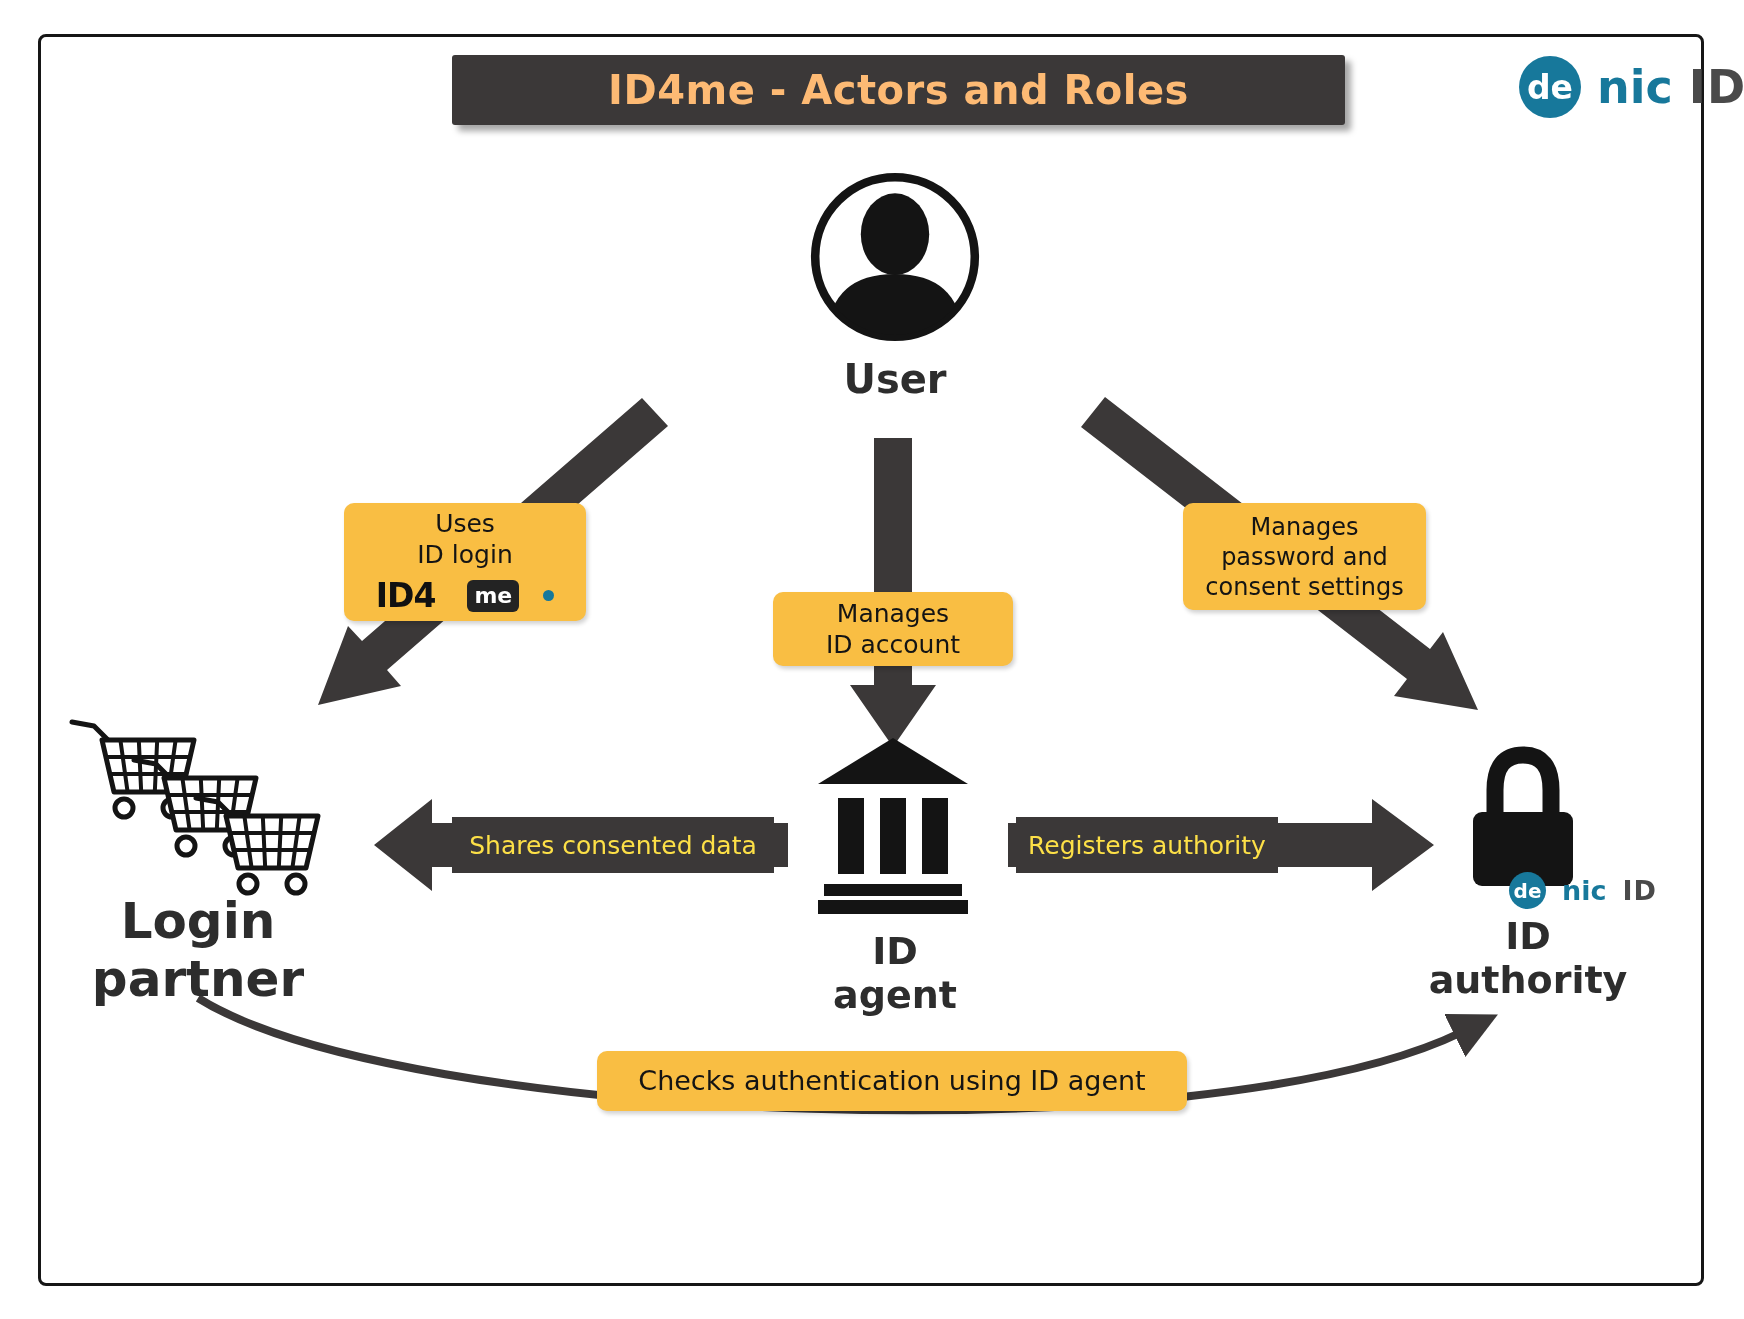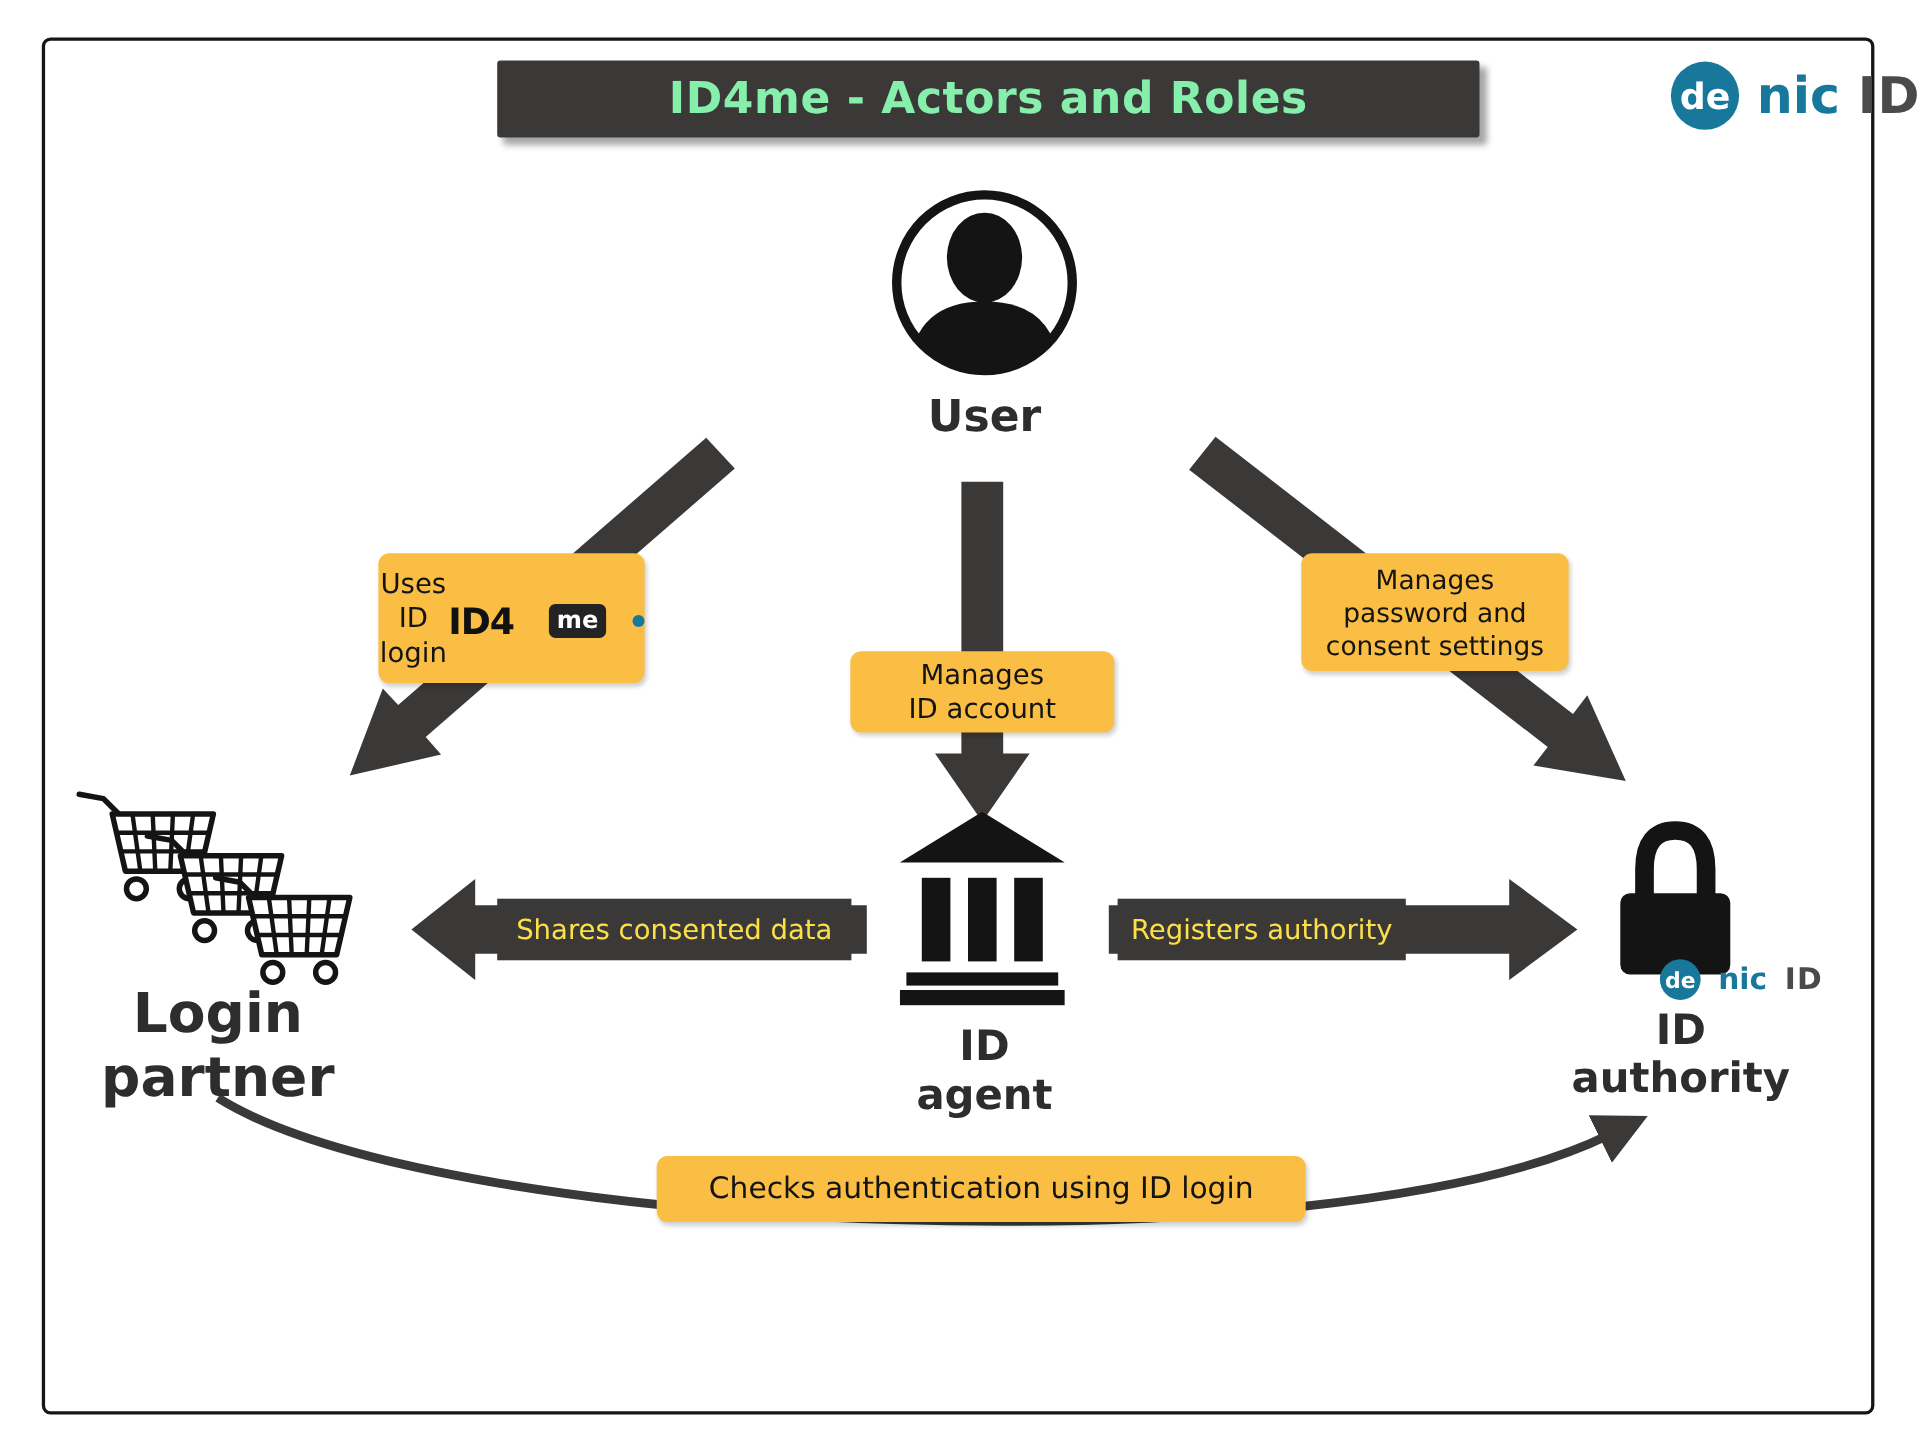--- a/index.html
+++ b/index.html
@@ -8,21 +8,21 @@
     background: #fff;
     font-family: "DejaVu Sans", "Liberation Sans", sans-serif;
   }
   .canvas { position: relative; width: 1744px; height: 1319px; background: #fff; overflow: hidden; }
   .frame {
     position: absolute; left: 38px; top: 34px; width: 1666px; height: 1252px;
     border: 3px solid #161616; border-radius: 8px;
   }
   .title-bar {
     position: absolute; left: 452px; top: 55px; width: 893px; height: 70px;
-    background: var(--dark); color: #86efac; border-radius: 3px;
+    background: var(--dark); color: #fdba74; border-radius: 3px;
     display: flex; align-items: center; justify-content: center;
     font-size: 40px; font-weight: bold; letter-spacing: .5px;
     box-shadow: 6px 6px 6px rgba(0,0,0,.35);
   }
   .denic { position: absolute; display: flex; align-items: center; gap: 16px; font-weight: bold; margin-left: 31px; }
   .denic .disc {
     display: flex; align-items: center; justify-content: center;
     background: var(--teal); color: #fff; border-radius: 50%;
   }
   .denic .nic { color: var(--teal); }
@@ -35,21 +35,21 @@
   .arrows { position: absolute; left: 0; top: 0; }
   .arrow { fill: var(--dark); }
   .flow-stroke { stroke: var(--dark); fill: none; }
 
   .ink-fill { fill: var(--ink); }
   .ink-stroke { stroke: var(--ink); fill: none; }
   .ink-stroke-white { stroke: var(--ink); fill: #fff; }
 
   .ybox {
     position: absolute; background: var(--yellow); border-radius: 10px;
-    display: flex; flex-direction: row; align-items: center; justify-content: center;
+    display: flex; flex-direction: column; align-items: center; justify-content: center;
     color: #141414; text-align: center; font-size: 25px; line-height: 1.25;
     box-shadow: 2px 3px 4px rgba(0,0,0,.18);
   }
   .preline { white-space: pre-line; }
   .dark-label {
     position: absolute; background: var(--dark); color: #fde047;
     display: flex; align-items: center; justify-content: center; font-size: 25px;
   }
   .actor-label {
     position: absolute; font-weight: bold; color: #2d2d2d;
@@ -169,18 +169,18 @@
     </span>
   </div>
 
   <div class="ybox preline" style="left:773px;top:592px;width:240px;height:74px">Manages
 ID account</div>
 
   <div class="ybox preline" style="left:1183px;top:503px;width:243px;height:107px;font-size:24px">Manages
 password and
 consent settings</div>
 
-  <div class="ybox" style="left:597px;top:1051px;width:590px;height:60px;font-size:27px">Checks authentication using ID login</div>
+  <div class="ybox" style="left:597px;top:1051px;width:590px;height:60px;font-size:27px">Checks authentication using ID agent</div>
 
   <div class="dark-label" style="left:452px;top:817px;width:322px;height:56px">Shares consented data</div>
   <div class="dark-label" style="left:1016px;top:817px;width:262px;height:56px">Registers authority</div>
 
 </div>
 
 </body></html>

